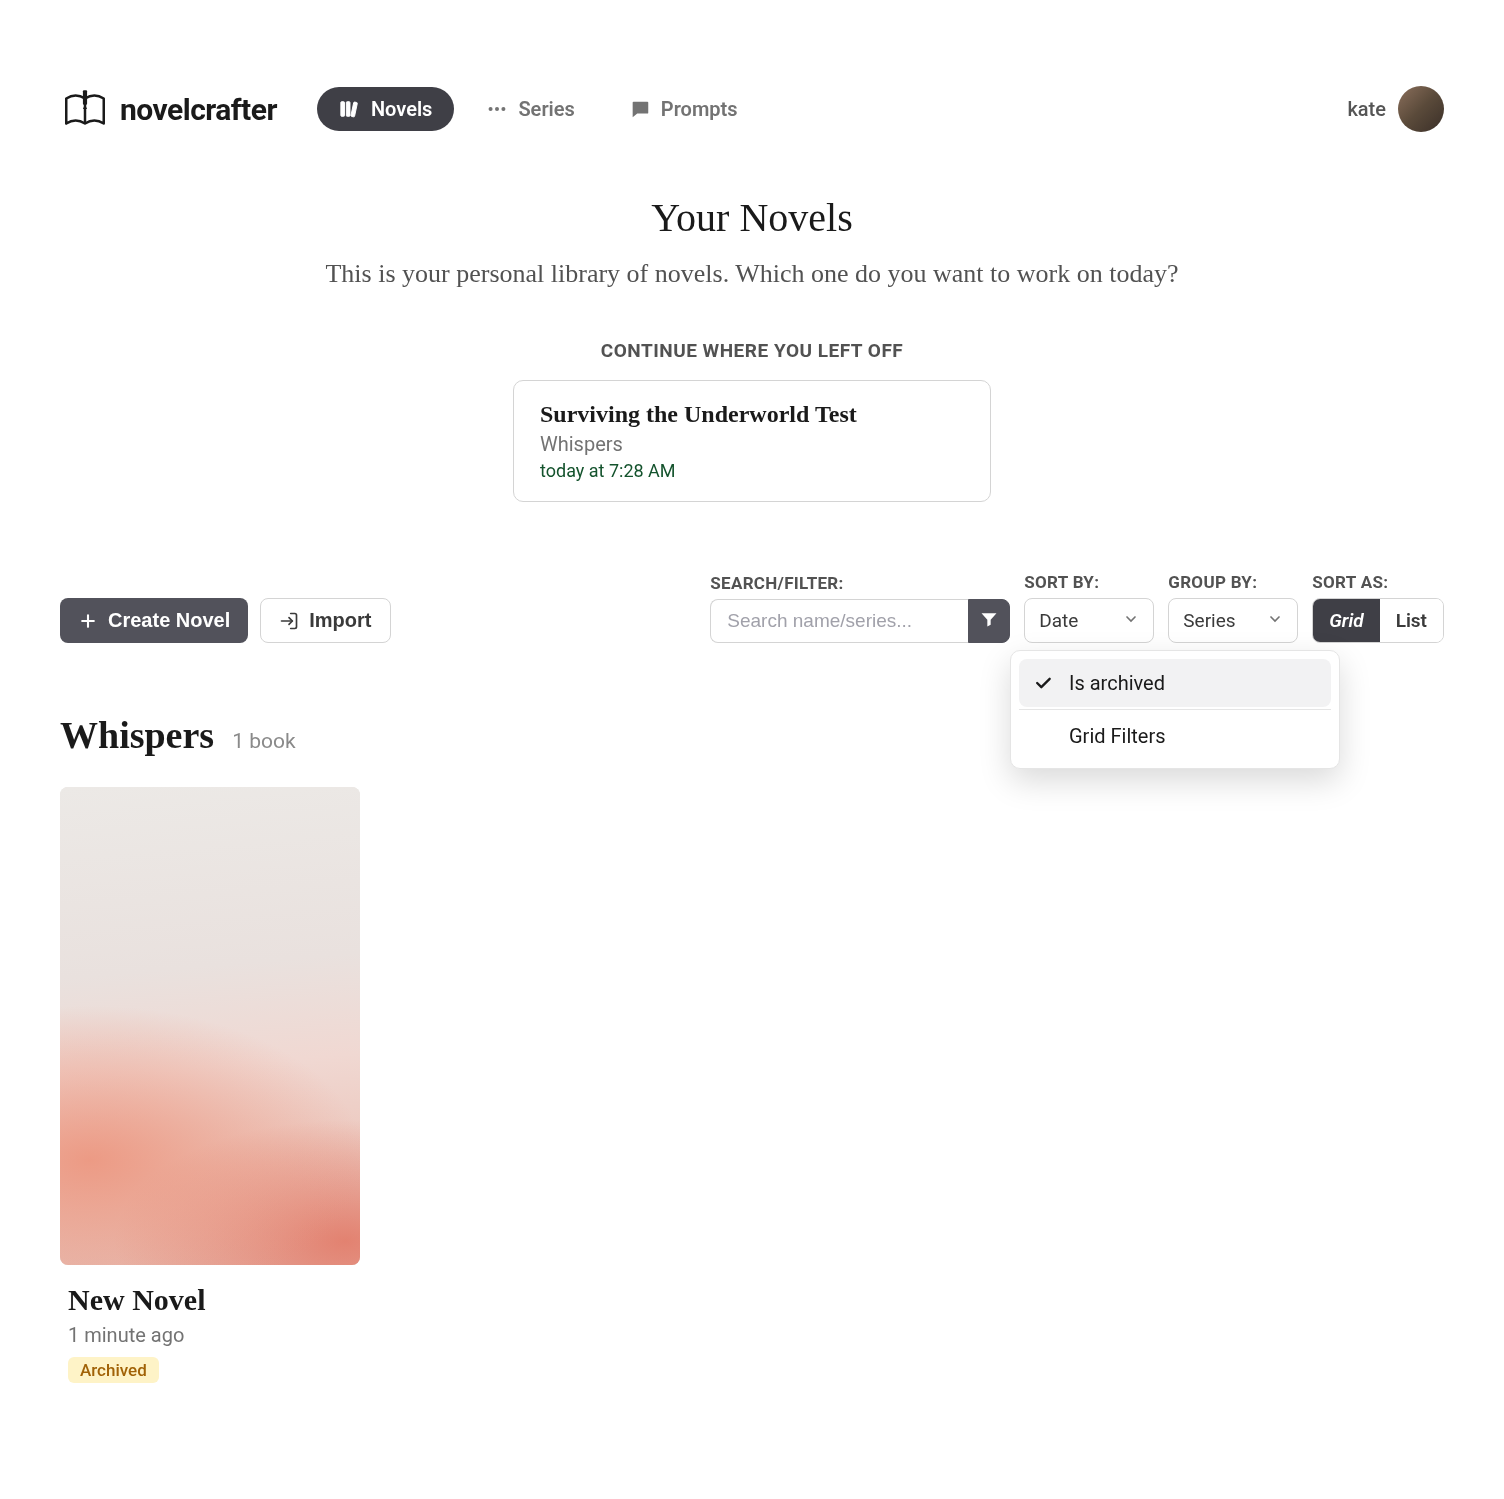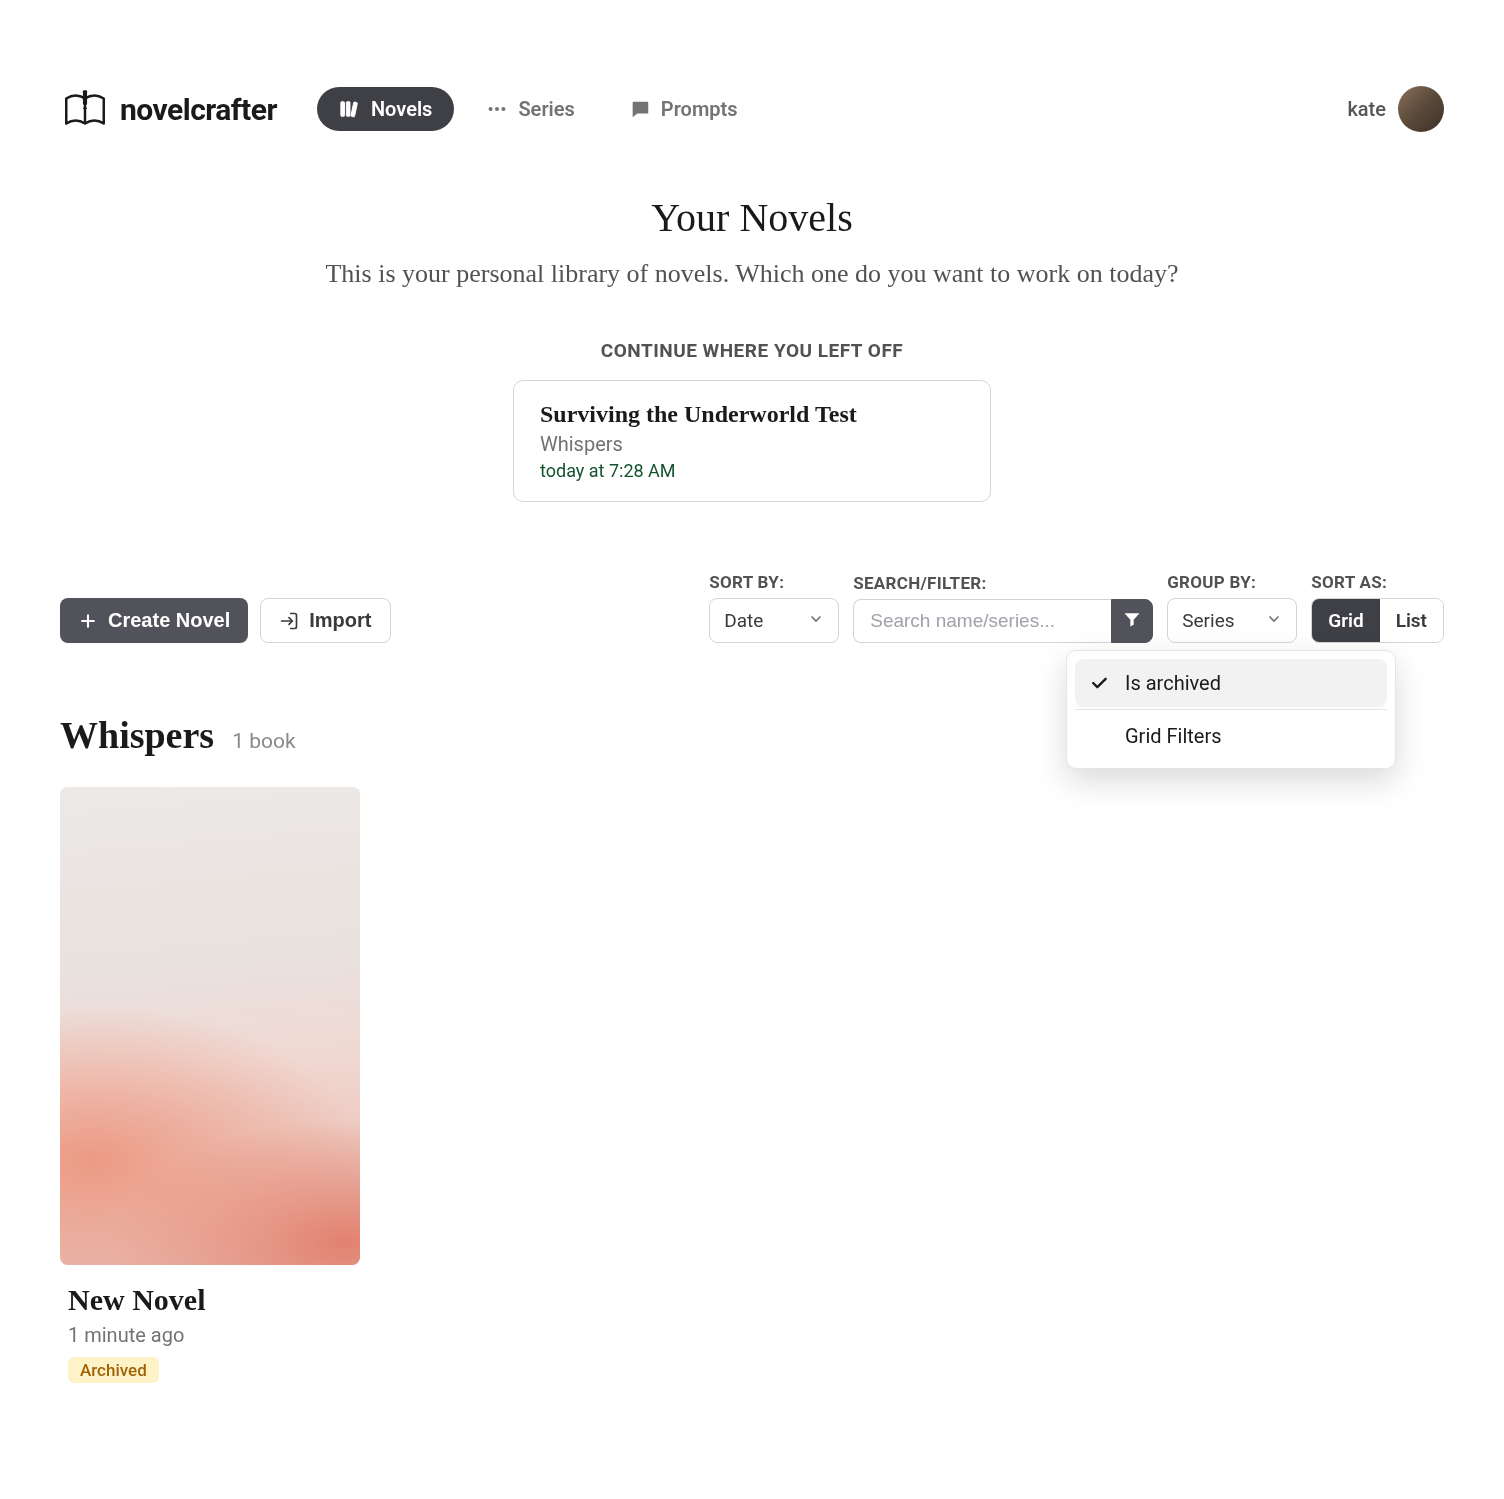--- a/index.html
+++ b/index.html
@@ -232,26 +232,27 @@
       padding: 10px 16px;
       font-size: 19px;
       font-weight: 600;
       cursor: pointer;
       background: #fff;
       color: #3a3a3a;
     }
     .view-opt.active {
       background: #3f3f46;
       color: #fff;
+      font-style: italic;
     }
     
     .filter-dropdown {
       position: absolute;
       top: 78px;
-      left: 1006px;
+      left: 950px;
       width: 330px;
       background: #fff;
       border: 1px solid #e5e5e5;
       border-radius: 10px;
       box-shadow: 0 12px 32px rgba(0,0,0,0.15);
       padding: 8px;
       z-index: 10;
     }
     .filter-option {
       display: flex;
@@ -428,44 +429,44 @@
             <path d="M14 3h5a2 2 0 0 1 2 2v14a2 2 0 0 1-2 2h-5"></path>
               <path d="M3 12h13"></path>
               <path d="M12 8l4 4-4 4"></path>
           </svg>
         </span>
         <span>Import</span>
       </button>
     </div>
     <div class="toolbar-right">
       <div class="control-group">
-        <div class="control-label">SORT BY:</div>
-        <div class="select">
-          <span>Date</span>
-          <span>
-            <svg width="16" height="16" viewBox="0 0 24 24" stroke="#737373" stroke-width="2.5" fill="none" stroke-linecap="round">
-                <path d="M6 9l6 6 6-6"></path>
-              </svg>
-          </span>
-        </div>
-      </div>
-      <div class="control-group">
         <div class="control-label">SEARCH/FILTER:</div>
         <div class="search-wrap">
           <input class="search-input" placeholder="Search name/series..." style="">
           <div class="filter-btn">
             <span>
               <svg width="20" height="20" viewBox="0 0 24 24" fill="#fff">
                   <path d="M3 5h18l-7 8v6l-4 2v-8z"></path>
                 </svg>
             </span>
           </div>
         </div>
       </div>
       <div class="control-group">
+        <div class="control-label">SORT BY:</div>
+        <div class="select">
+          <span>Date</span>
+          <span>
+            <svg width="16" height="16" viewBox="0 0 24 24" stroke="#737373" stroke-width="2.5" fill="none" stroke-linecap="round">
+                <path d="M6 9l6 6 6-6"></path>
+              </svg>
+          </span>
+        </div>
+      </div>
+      <div class="control-group">
         <div class="control-label">GROUP BY:</div>
         <div class="select">
           <span>Series</span>
           <span>
             <svg width="16" height="16" viewBox="0 0 24 24" stroke="#737373" stroke-width="2.5" fill="none" stroke-linecap="round">
                 <path d="M6 9l6 6 6-6"></path>
               </svg>
           </span>
         </div>
       </div>

